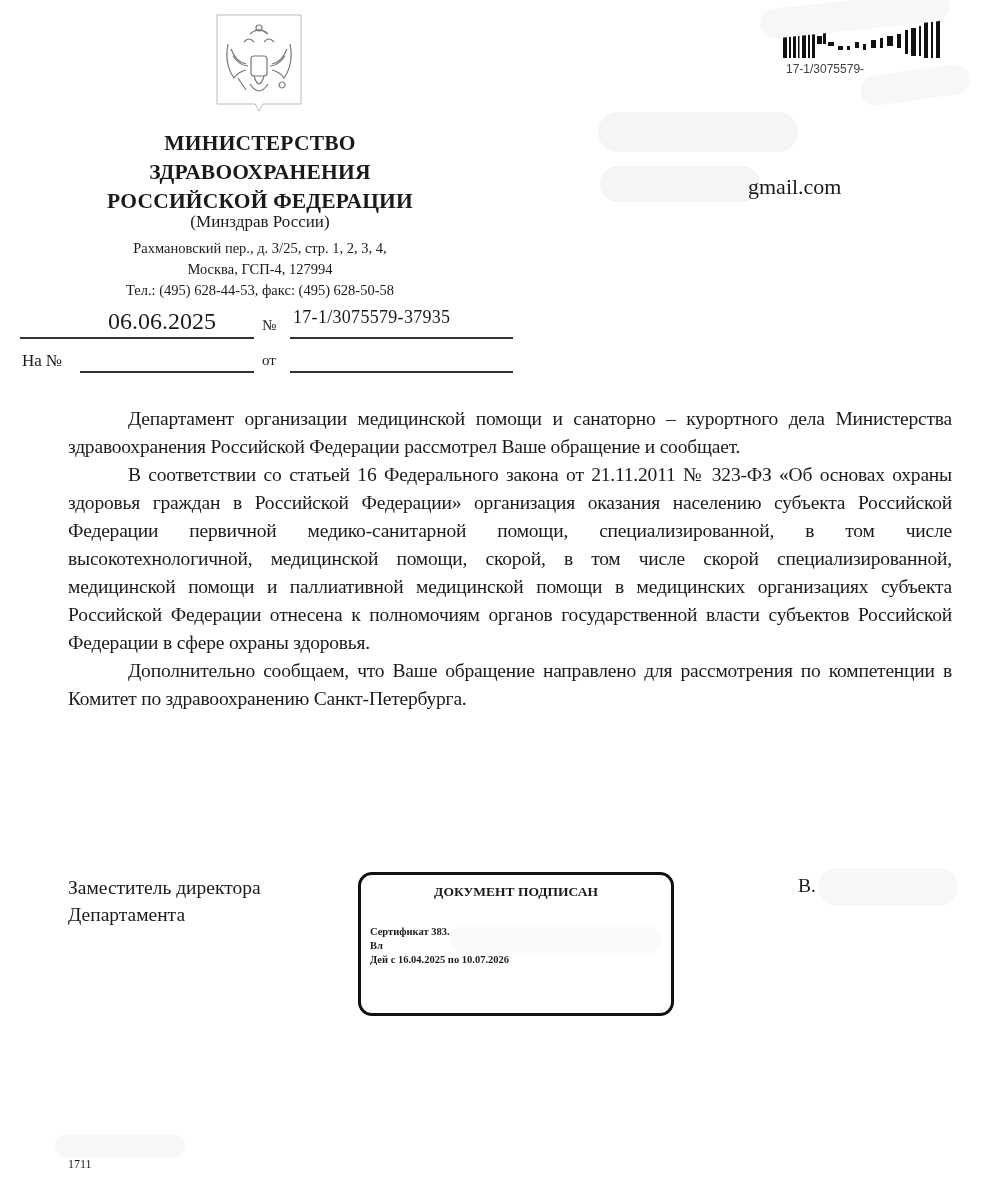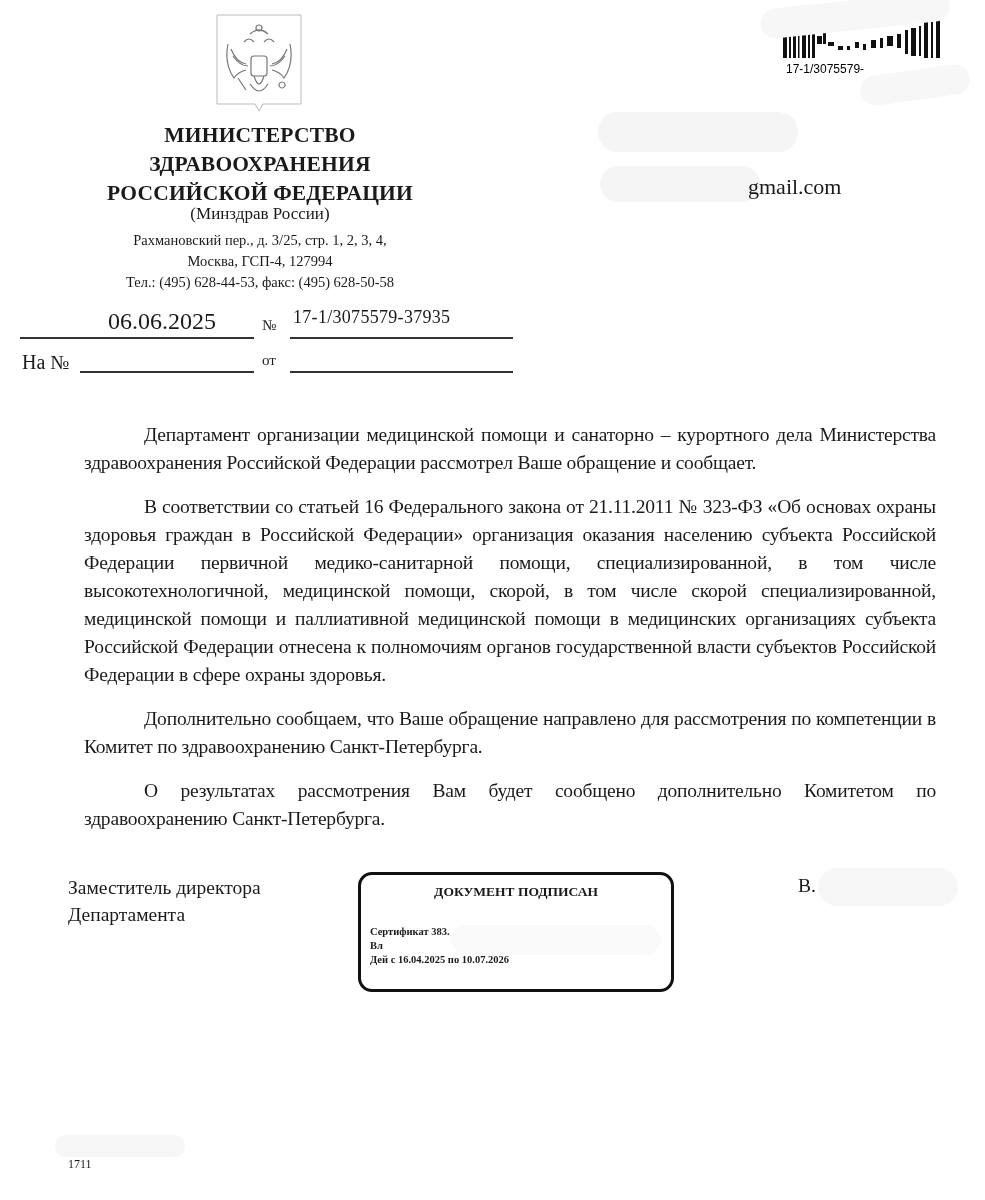--- a/index.html
+++ b/index.html
@@ -4,50 +4,50 @@
 <style>
   html, body { margin:0; padding:0; background:#ffffff; }
   body { width:985px; height:1200px; position:relative; overflow:hidden;
          font-family:"Liberation Serif", "DejaVu Serif", serif; color:#1a1a1a; }
   .abs { position:absolute; }
 
   
   #emblem { left:216px; top:14px; width:86px; height:102px; }
 
   
-  .hdr { left:20px; width:480px; text-align:center; }
+  .hdr { left:20px; width:480px; text-align:center;margin-top:8px; }
   .ministry { top:121px; font-weight:bold; font-size:21.5px; line-height:29px; letter-spacing:0.2px; }
   .short { top:204px; font-size:17px; }
   .addr { top:230px; font-size:14.5px; line-height:21px; }
 
   
   .regdate { left:108px; top:308px; font-size:24px; }
   .regno-label { left:262px; top:317px; font-size:15px; }
   .regno { left:293px; top:307px; font-size:18px; letter-spacing:0.3px; }
   .line { position:absolute; height:1.5px; background:#333; }
-  .ref-label { left:22px; top:351px; font-size:20px; }
+  .ref-label { left:22px; top:351px; font-size:17px; }
   .ot-label { left:262px; top:352px; font-size:15px; }
 
   
   #barcode { left:783px; top:16px; width:160px; height:44px; }
-  .barcode-num { left:786px; top:62px; font-family:"Liberation Sans", sans-serif; font-size:12px; color:#000000; }
+  .barcode-num { left:786px; top:62px; font-family:"Liberation Sans", sans-serif; font-size:12px; color:#404040; }
 
   
   .smear { position:absolute; background:#f7f7f7; border-radius:40px; }
 
   .email { left:748px; top:174px; font-size:22px; }
 
   
   .body { left:68px; width:884px; top:405px; font-size:19.5px; line-height:28px; text-align:justify;
           font-family:"Liberation Serif", serif; letter-spacing:-0.2px; }
-  .body p { margin:16px; text-indent:60px; }
+  .body p { margin:0; text-indent:60px; }
 
   
   .sig-title { left:68px; top:874px; font-size:19.5px; line-height:27px; }
-  .stamp { left:358px; top:872px; width:316px; height:120px; border:3px solid #111; border-radius:14px; box-sizing:border-box; }
+  .stamp { left:358px; top:872px; width:316px; height:144px; border:3px solid #111; border-radius:14px; box-sizing:border-box; }
   .stamp-title { position:absolute; left:0; right:0; top:9px; text-align:center; font-weight:bold; font-size:13.5px; line-height:16px; }
   .stamp-lines { position:absolute; left:9px; top:50px; font-weight:bold; font-size:10.5px; line-height:14px; white-space:nowrap; }
   .signer { left:798px; top:875px; font-size:19.5px; }
 
   .executor { left:68px; top:1158px; font-size:12px; line-height:13px; }
 </style>
 </head>
 <body>
 
 <svg id="emblem" class="abs" viewBox="0 0 86 102">
@@ -122,21 +122,20 @@
 <div class="smear" style="left:860px; top:70px; width:110px; height:30px; transform:rotate(-8deg);"></div>
 
 <div class="smear" style="left:598px; top:112px; width:200px; height:40px; background:#f5f5f5;"></div>
 <div class="smear" style="left:600px; top:166px; width:160px; height:36px; background:#f5f5f5;"></div>
 <div class="abs email">gmail.com</div>
 
 <div class="abs body">
   <p>Департамент организации медицинской помощи и санаторно – курортного дела Министерства здравоохранения Российской Федерации рассмотрел Ваше обращение и сообщает.</p>
   <p>В соответствии со статьей 16 Федерального закона от 21.11.2011 № 323-ФЗ «Об основах охраны здоровья граждан в Российской Федерации» организация оказания населению субъекта Российской Федерации первичной медико-санитарной помощи, специализированной, в том числе высокотехнологичной, медицинской помощи, скорой, в том числе скорой специализированной, медицинской помощи и паллиативной медицинской помощи в медицинских организациях субъекта Российской Федерации отнесена к полномочиям органов государственной власти субъектов Российской Федерации в сфере охраны здоровья.</p>
   <p>Дополнительно сообщаем, что Ваше обращение направлено для рассмотрения по компетенции в Комитет по здравоохранению Санкт-Петербурга.</p>
-  <p>О результатах рассмотрения Вам будет сообщено дополнительно Комитетом по здравоохранению Санкт-Петербурга.</p>
 </div>
 
 <div class="abs sig-title">
   <div>Заместитель директора</div>
   <div>Департамента</div>
 </div>
 
 <div class="abs stamp">
   <div class="stamp-title">
     <div>ДОКУМЕНТ ПОДПИСАН</div>

